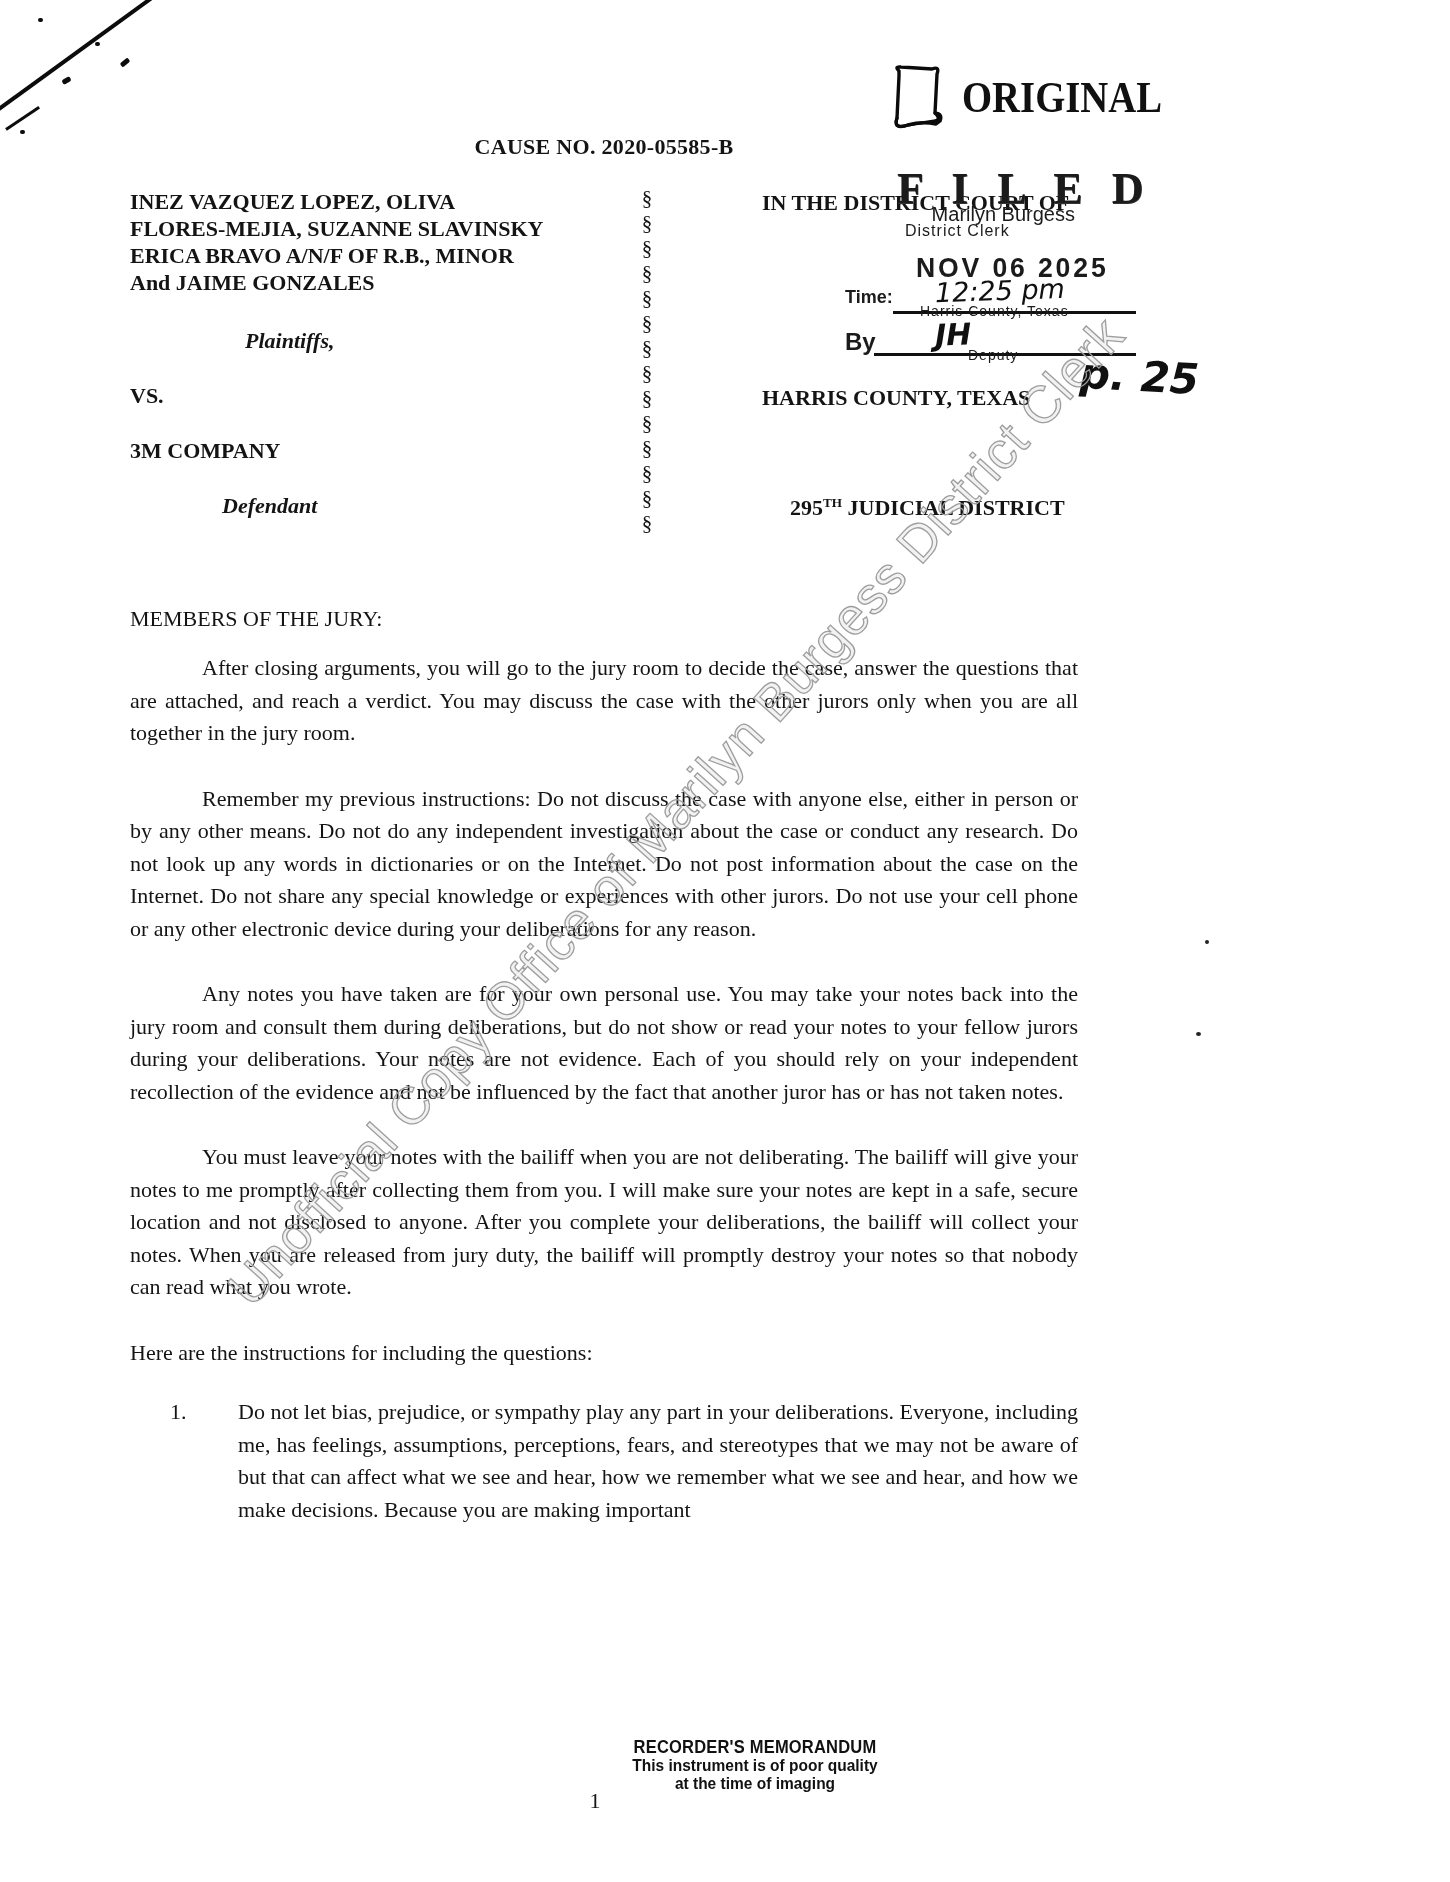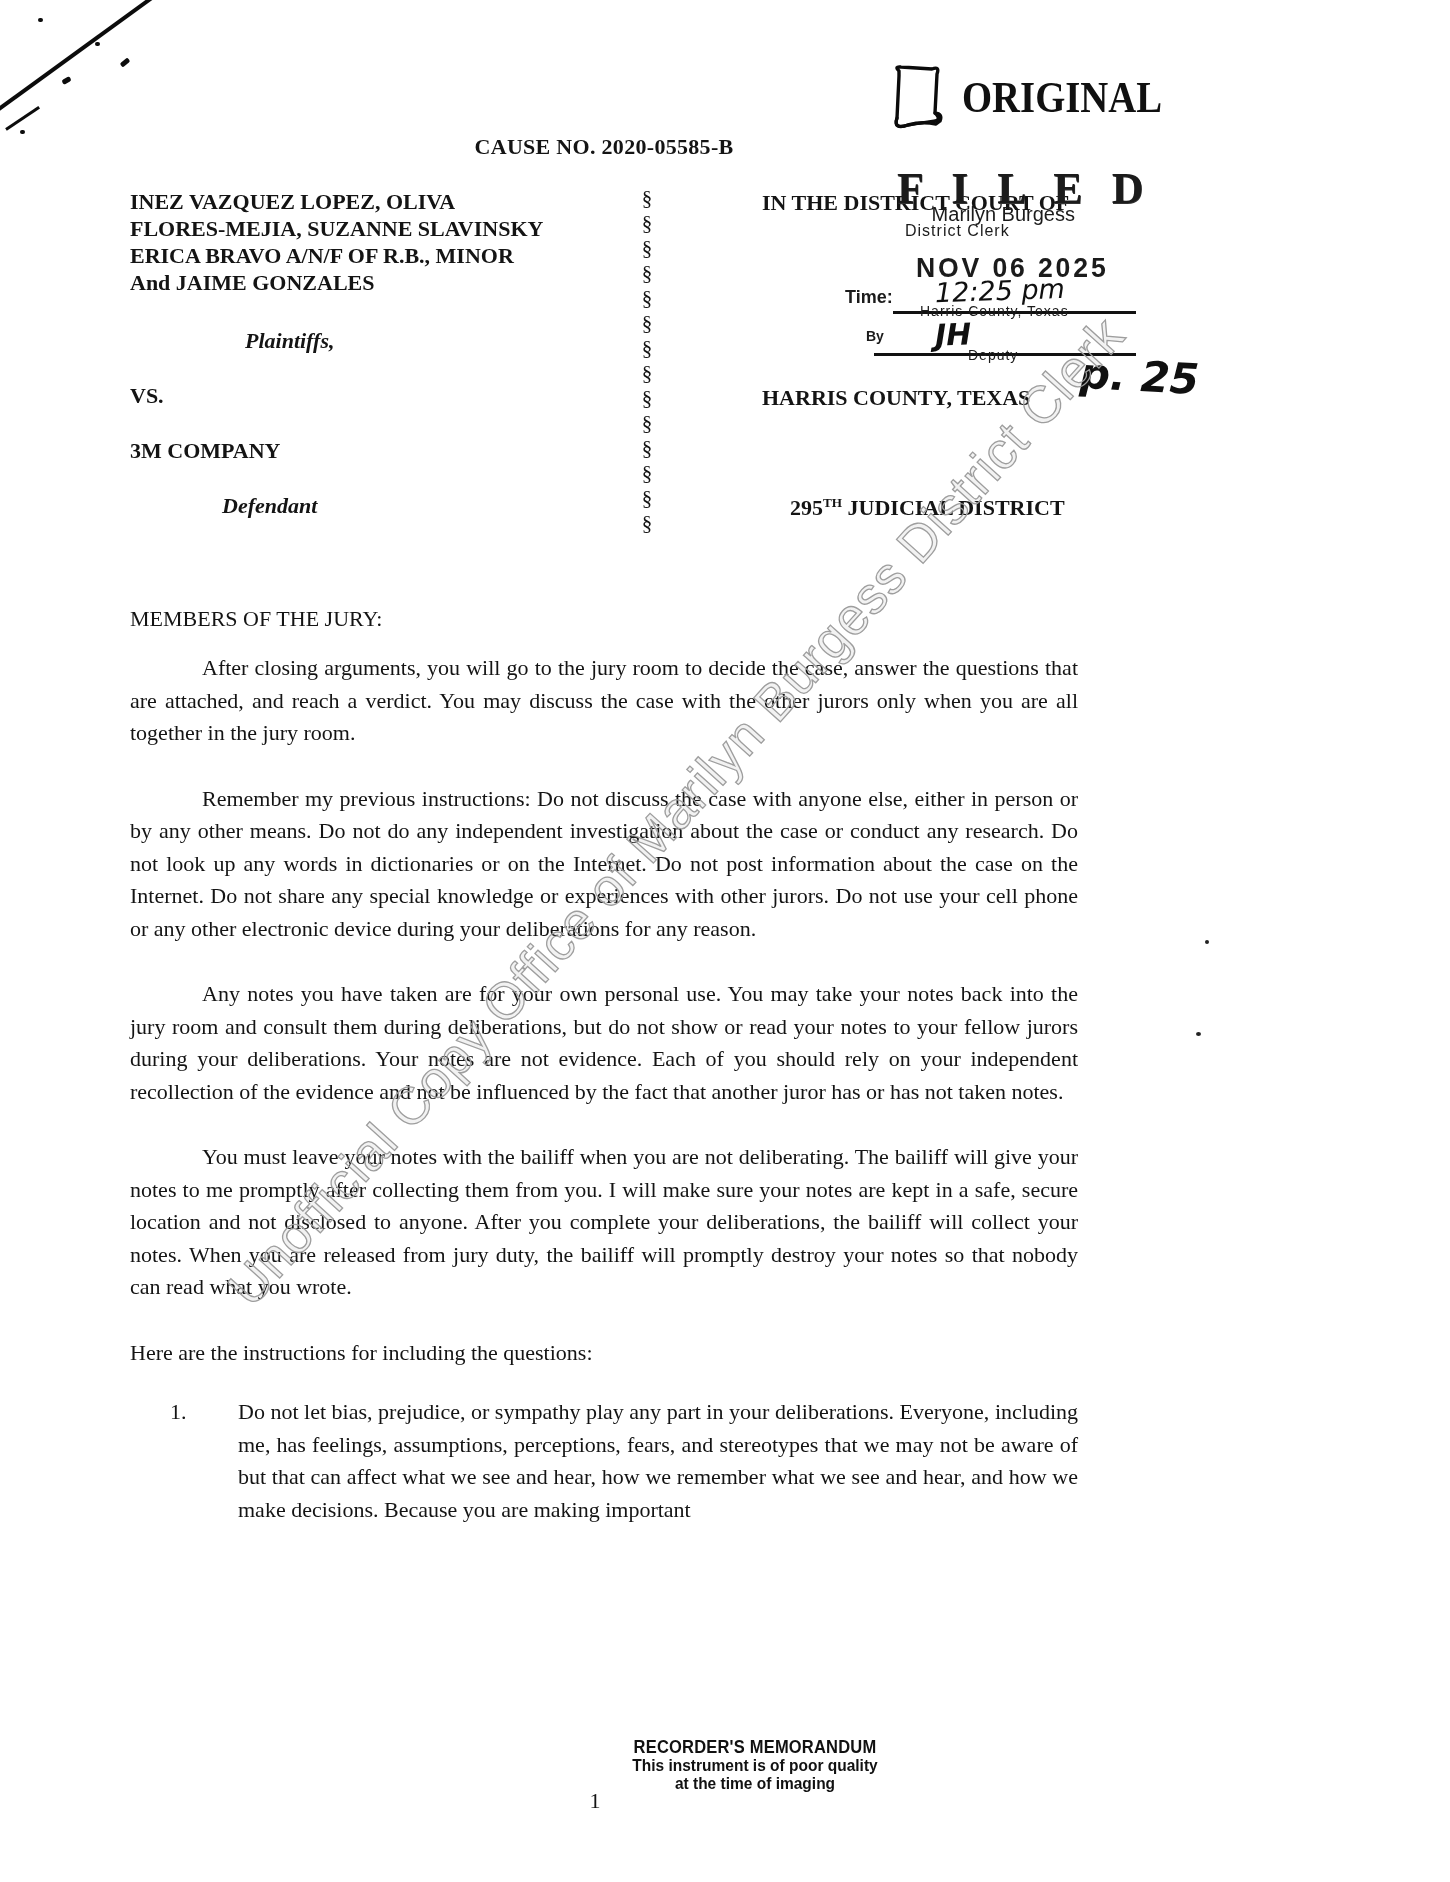--- a/index.html
+++ b/index.html
@@ -50,21 +50,21 @@
     font-size:44px;letter-spacing:9px;white-space:nowrap;
     text-shadow:0.5px 0.5px 0 #333;
   }
   .clerk-name{left:905px;top:203px;width:170px;text-align:right;font-size:20px;}
   .clerk-title{left:905px;top:222px;width:170px;text-align:left;font-size:16px;letter-spacing:1px;}
   .stamp-date{left:916px;top:252px;font-size:28px;font-weight:bold;letter-spacing:3px;transform:scaleX(0.95);transform-origin:left center;white-space:nowrap;}
   .time-label{left:845px;top:287px;font-size:18px;font-weight:bold;}
   .time-underline{position:absolute;left:893px;top:311px;width:243px;height:3px;background:#111;}
   .time-value{left:935px;top:275px;font-size:27px;transform:rotate(-2deg);}
   .stamp-jurisdiction{left:920px;top:303px;font-size:14px;letter-spacing:1px;white-space:nowrap;}
-  .by-label{left:845px;top:328px;font-size:14px;font-weight:bold;margin-left:21px;}
+  .by-label{left:845px;top:328px;font-size:24px;font-weight:bold;}
   .by-underline{position:absolute;left:874px;top:353px;width:262px;height:3px;background:#111;}
   .by-value{left:935px;top:317px;font-size:30px;font-weight:bold;transform:rotate(-2deg);}
   .deputy-label{left:968px;top:347px;font-size:14px;letter-spacing:1px;}
   .handwrite{font-family:"DejaVu Sans", sans-serif;font-style:italic;color:#101010;}
   .page-note{position:absolute;left:1080px;top:352px;font-size:42px;font-weight:bold;transform:rotate(3deg);white-space:nowrap;}
   
   .doc-title{position:absolute;left:130px;top:551px;width:948px;text-align:center;font-weight:bold;font-size:23px;letter-spacing:0.5px;}
   .salutation{position:absolute;left:130px;top:606px;font-size:22px;}
   .body-flow{position:absolute;left:130px;top:652px;width:948px;font-size:22px;line-height:32.5px;}
   .body-flow p{margin:0 0 33px 0;text-align:justify;text-indent:72px;}

